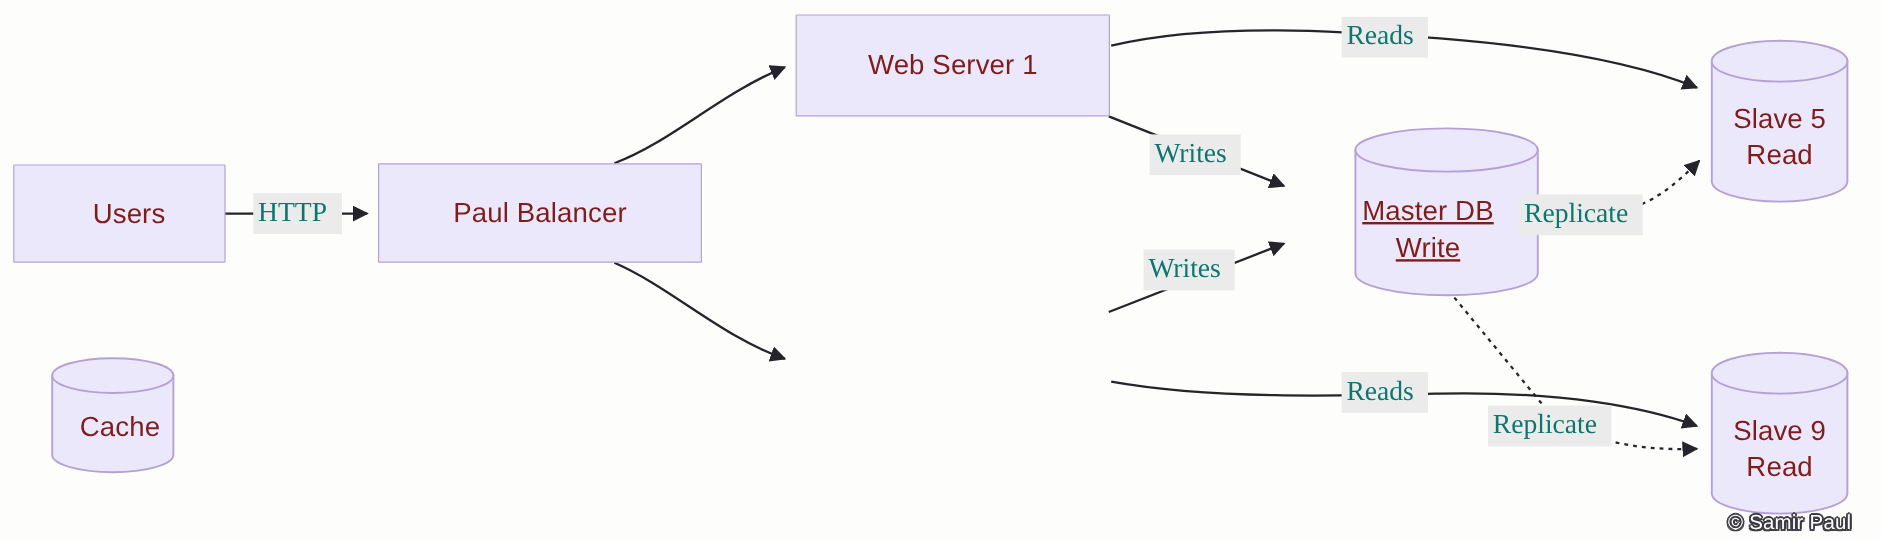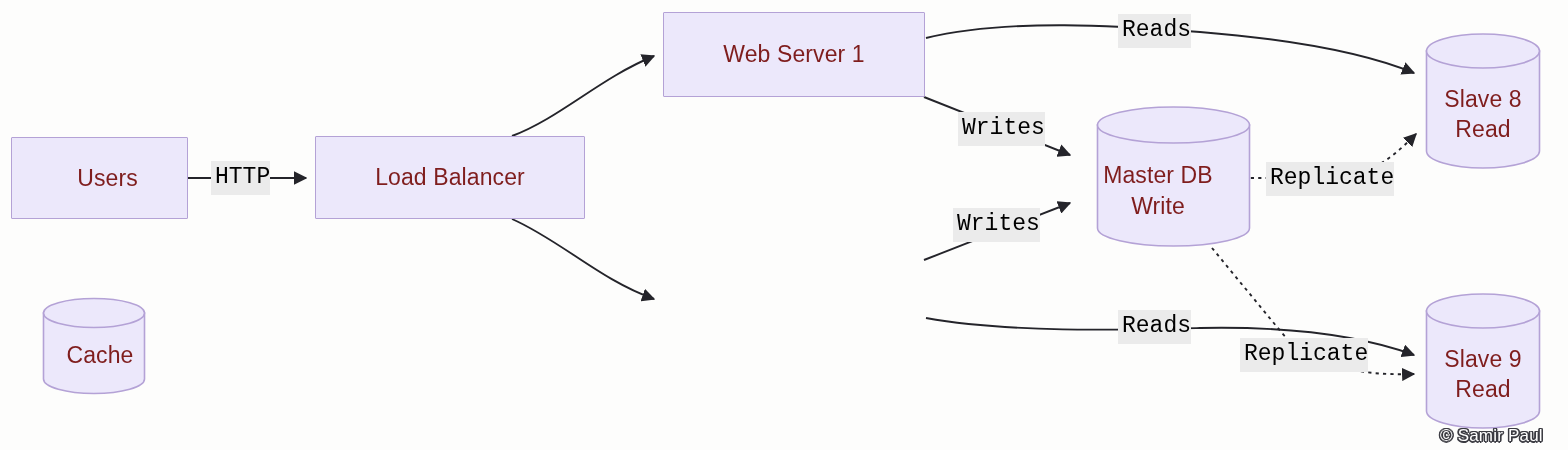--- a/index.html
+++ b/index.html
@@ -60,27 +60,27 @@
     flex-direction: column;
     align-items: center;
     justify-content: center;
     width: 100%;
   }
   .cyl-node .cyl-label span { display: block; }
   
   .edge-label {
     position: absolute;
     background: #ebebeb;
-    color: #000000;
+    color: #0f766e;
     font-size: 23px;
     line-height: 1.25;
-    padding: 2px 0 3px 4px;
+    padding: 2px 12px 3px 4px;
     white-space: nowrap;
     z-index: 5;
-    font-family: Liberation Mono, monospace;
+    font-family: Liberation Serif, serif;
   }
   
   .watermark {
     position: absolute;
     font-size: 17px;
     font-weight: normal;
     color: #ffffff;
     letter-spacing: 0.2px;
     white-space: nowrap;
     z-index: 20;
@@ -123,56 +123,56 @@
     <path d="M 1236 178 L 1330 178 C 1370 178, 1395 155, 1416 134" fill="none" stroke="#24242a" stroke-width="1.9" stroke-dasharray="3.2,4.2" marker-end="url(#arrow-dot)"></path>
 
     <path d="M 1212 248 L 1282 333 C 1310 366, 1360 376, 1414 374" fill="none" stroke="#24242a" stroke-width="1.9" stroke-dasharray="3.2,4.2" marker-end="url(#arrow-dot)"></path>
   </svg>
 
   <div class="node rect-node" style="left:11px; top:137px; width:177px; height:82px;padding-left:16px;">
     <span>Users</span>
   </div>
 
   <div class="node rect-node" style="left:315px; top:136px; width:270px; height:83px;">
-    <span>Load Balancer</span>
+    <span>Paul Balancer</span>
   </div>
 
   <div class="node rect-node" style="left:663px; top:12px; width:262px; height:85px;">
     <span>Web Server 1</span>
   </div>
 
 
   <div class="node cyl-node" style="left:42px; top:297px; width:116px; height:98px;">
     <svg class="cyl-svg" width="104" height="98" viewBox="0 0 104 98" xmlns="http://www.w3.org/2000/svg">
       <path d="M1.5 16 L1.5 82 A50.5 14.5 0 0 0 102.5 82 L102.5 16 Z" fill="#ece8fb" stroke="#b4a2d6" stroke-width="1.6"></path>
       <ellipse cx="52" cy="16" rx="50.5" ry="14.5" fill="#ece8fb" stroke="#b4a2d6" stroke-width="1.6"></ellipse>
     </svg>
     <div class="cyl-label" style="padding-top:18px;">
       <span>Cache</span>
     </div>
   </div>
 
-  <div class="node cyl-node" style="left:1096px; top:105px; width:124px; height:143px;">
+  <div class="node cyl-node" style="left:1128px; top:105px; width:124px; height:143px;text-decoration:underline;">
     <svg class="cyl-svg" width="155" height="143" viewBox="0 0 155 143" xmlns="http://www.w3.org/2000/svg">
       <path d="M1.5 20 L1.5 123 A76 18 0 0 0 153.5 123 L153.5 20 Z" fill="#ece8fb" stroke="#b4a2d6" stroke-width="1.6"></path>
       <ellipse cx="77.5" cy="20" rx="76" ry="18" fill="#ece8fb" stroke="#b4a2d6" stroke-width="1.6"></ellipse>
     </svg>
     <div class="cyl-label" style="padding-top:28px;">
       <span>Master DB</span>
       <span>Write</span>
     </div>
   </div>
 
   <div class="node cyl-node" style="left:1425px; top:32px; width:116px; height:138px;">
     <svg class="cyl-svg" width="116" height="138" viewBox="0 0 116 138" xmlns="http://www.w3.org/2000/svg">
       <path d="M1.5 19 L1.5 119 A56.5 17 0 0 0 114.5 119 L114.5 19 Z" fill="#ece8fb" stroke="#b4a2d6" stroke-width="1.6"></path>
       <ellipse cx="58" cy="19" rx="56.5" ry="17" fill="#ece8fb" stroke="#b4a2d6" stroke-width="1.6"></ellipse>
     </svg>
     <div class="cyl-label" style="padding-top:26px;">
-      <span>Slave 8</span>
+      <span>Slave 5</span>
       <span>Read</span>
     </div>
   </div>
 
   <div class="node cyl-node" style="left:1425px; top:292px; width:116px; height:138px;">
     <svg class="cyl-svg" width="116" height="138" viewBox="0 0 116 138" xmlns="http://www.w3.org/2000/svg">
       <path d="M1.5 19 L1.5 119 A56.5 17 0 0 0 114.5 119 L114.5 19 Z" fill="#ece8fb" stroke="#b4a2d6" stroke-width="1.6"></path>
       <ellipse cx="58" cy="19" rx="56.5" ry="17" fill="#ece8fb" stroke="#b4a2d6" stroke-width="1.6"></ellipse>
     </svg>
     <div class="cyl-label" style="padding-top:26px;">

